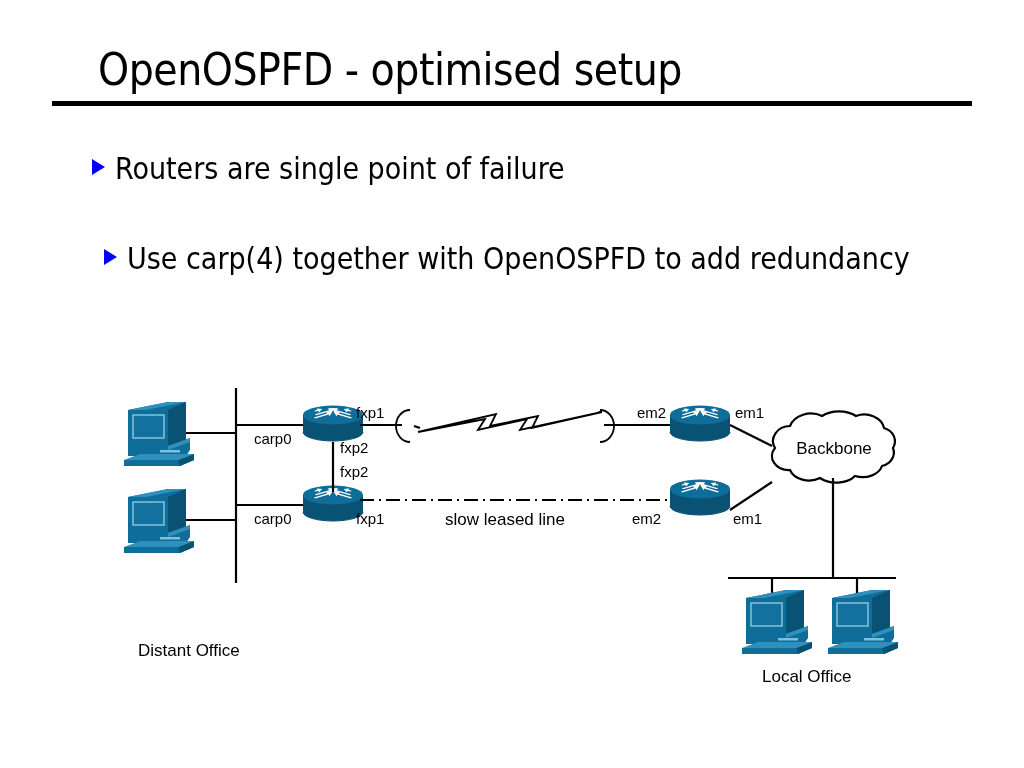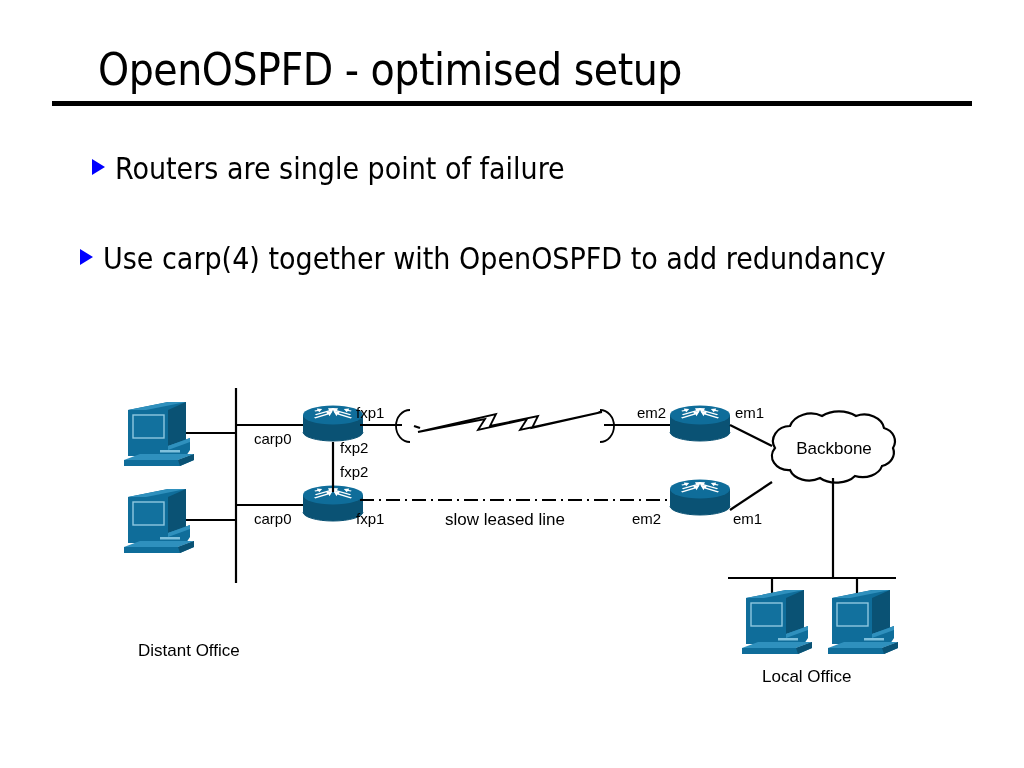--- a/index.html
+++ b/index.html
@@ -53,21 +53,21 @@
     margin-top: 9px;
     margin-right: 10px;
     flex: 0 0 auto;
   }
   .bullet-text {
     font-size: 30px;
     line-height: 1.28;
     font-family: "DejaVu Sans Condensed", "DejaVu Sans", "Liberation Sans", sans-serif;
   }
   #bullet-0 { left: 76px; top: 150px; width: 860px; }
-  #bullet-1 { left: 64px; top: 240px; width: 840px; }
+  #bullet-1 { left: 88px; top: 240px; width: 840px; }
 
   
   #diagram {
     position: absolute;
     left: 0;
     top: 370px;
     width: 1024px;
     height: 330px;
   }
   #diagram svg { display: block; }

